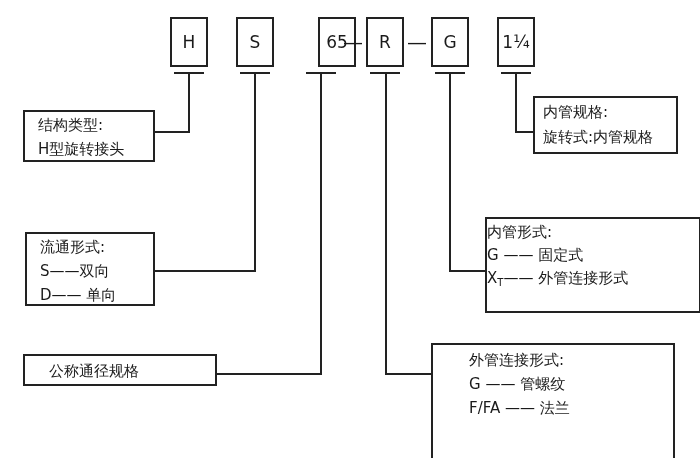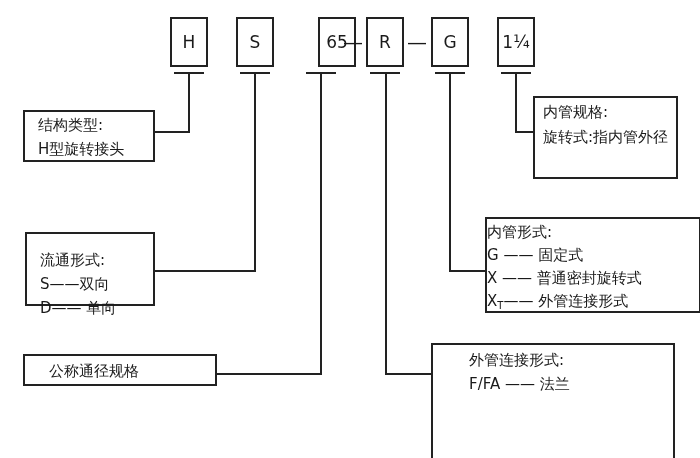--- a/index.html
+++ b/index.html
@@ -92,40 +92,40 @@
   <div class="hline" style="left:217px;top:373px;width:105px"></div>
   <div class="hline" style="left:385px;top:373px;width:46px"></div>
   <div class="hline" style="left:449px;top:270px;width:36px"></div>
   <div class="hline" style="left:515px;top:131px;width:18px"></div>
 
   <div class="callout" style="left:23px;top:110px;width:132px;height:52px;padding:1px 0 0 13px">
     <div class="cline">结构类型:</div>
     <div class="cline">H型旋转接头</div>
   </div>
 
-  <div class="callout" style="left:25px;top:232px;width:130px;height:74px;padding:14px 0 0 13px">
+  <div class="callout" style="left:25px;top:232px;width:130px;height:74px;padding:1px 0 0 13px">
     <div class="cline">流通形式:</div>
     <div class="cline">S——双向</div>
     <div class="cline">D—— 单向</div>
   </div>
 
   <div class="callout" style="left:23px;top:354px;width:194px;height:32px;padding:3px 0 0 24px">
     <div class="cline">公称通径规格</div>
   </div>
 
-  <div class="callout" style="left:533px;top:96px;width:145px;height:83px;padding:2px 0 12px 8px">
+  <div class="callout" style="left:533px;top:96px;width:145px;height:58px;padding:2px 0 12px 8px">
     <div class="cline" style="line-height:25px">内管规格:</div>
-    <div class="cline" style="line-height:25px">旋转式:指内管外径</div>
+    <div class="cline" style="line-height:25px">旋转式:内管规格</div>
   </div>
 
   <div class="callout" style="left:485px;top:217px;width:216px;height:96px;padding:2px 0 0 0">
     <div class="cline" style="line-height:23px">内管形式:</div>
     <div class="cline" style="line-height:23px">G —— 固定式</div>
-    <div class="cline" style="line-height:23px">X —— 普通密封旋转式</div>
     <div class="cline" style="line-height:23px"><span>X</span><sub>T</sub><span>—— 外管连接形式</span></div>
   </div>
 
   <div class="callout" style="left:431px;top:343px;width:244px;height:120px;padding:3px 0 0 36px">
     <div class="cline">外管连接形式:</div>
+    <div class="cline">G —— 管螺纹</div>
     <div class="cline">F/FA —— 法兰</div>
   </div>
 
 </div>
 
 </body></html>

